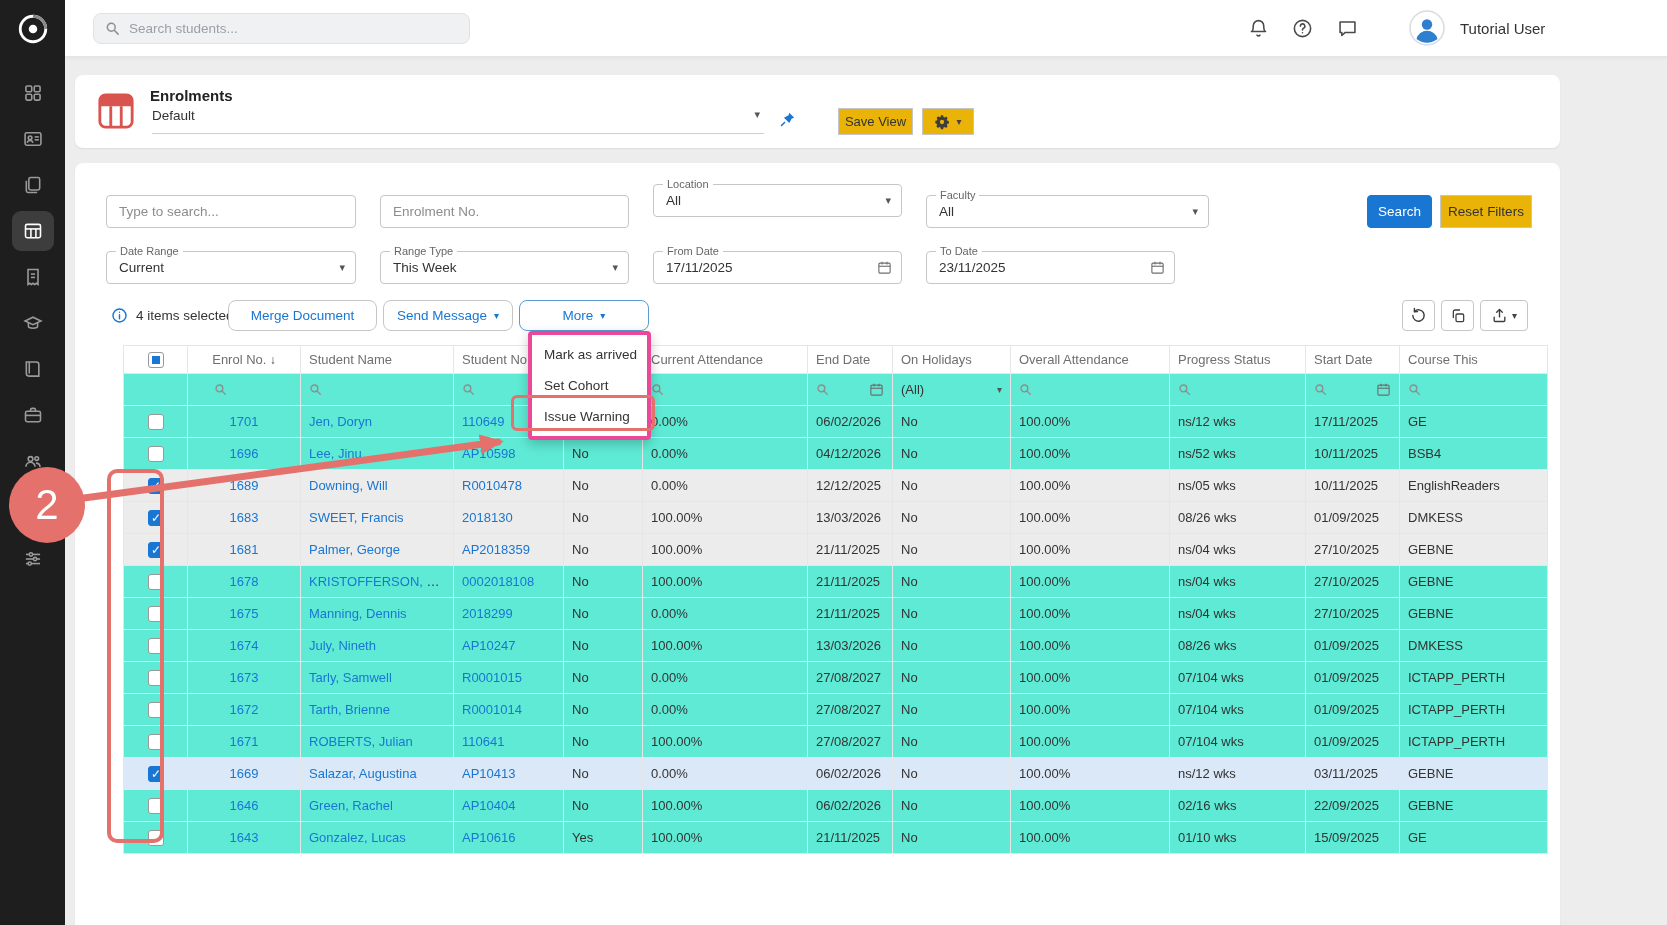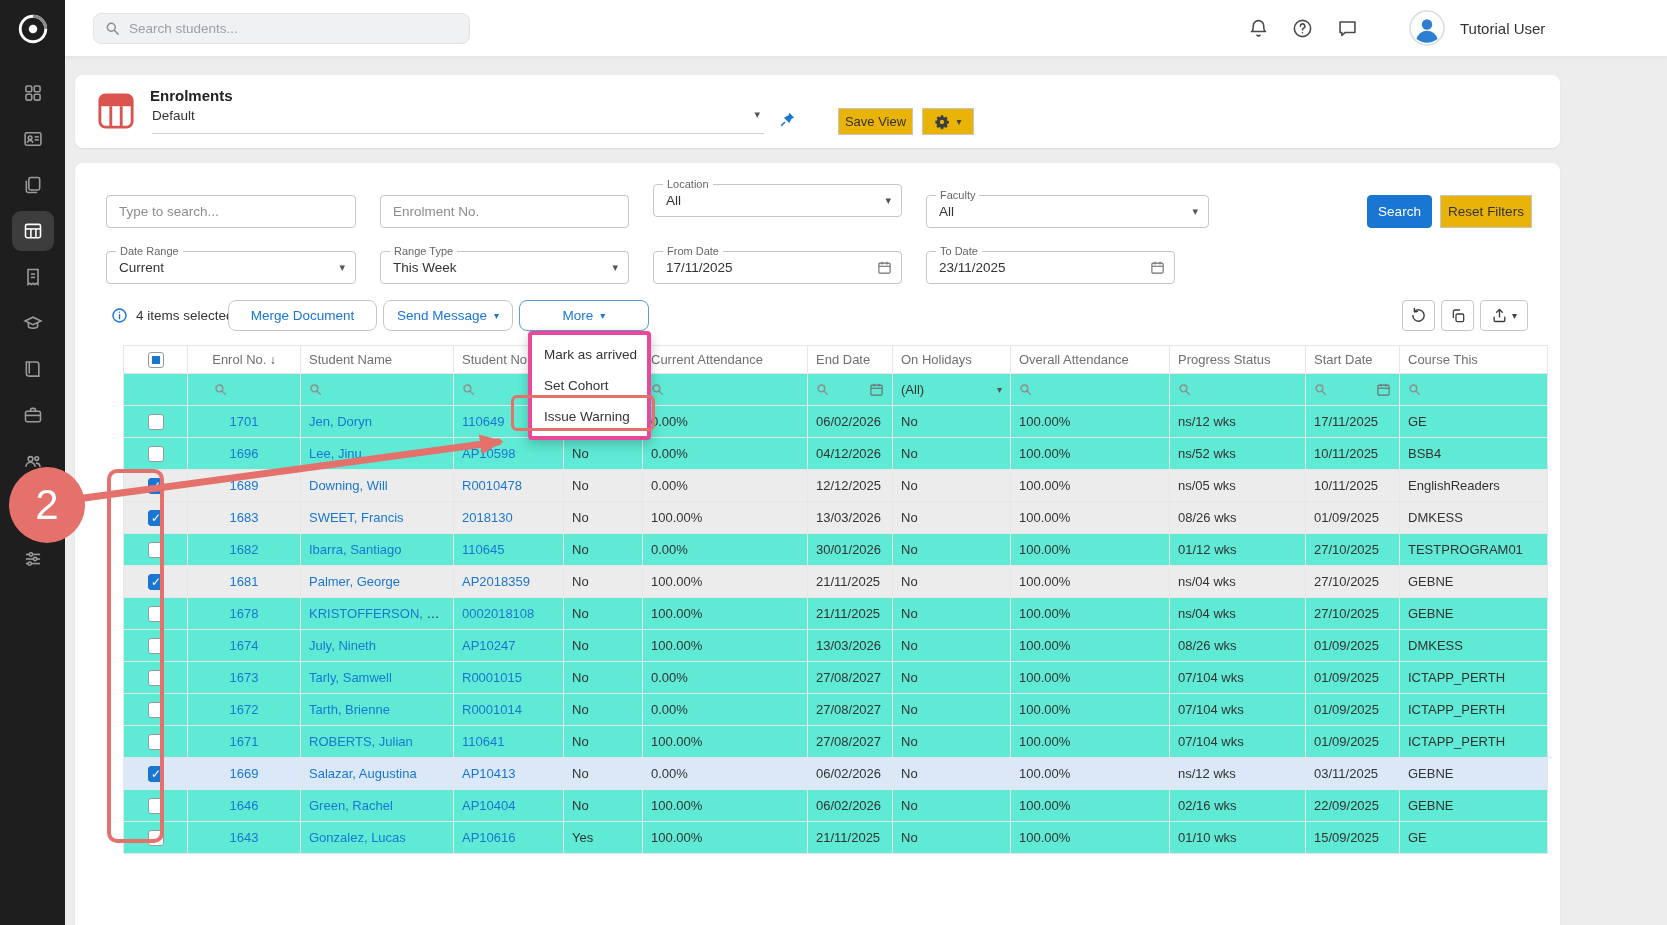--- a/index.html
+++ b/index.html
@@ -541,34 +541,20 @@
           <td><a href="#" class="link">2018130</a></td>
           <td>No</td>
           <td>100.00%</td>
           <td>13/03/2026</td>
           <td>No</td>
           <td>100.00%</td>
           <td>08/26 wks</td>
           <td>01/09/2025</td>
           <td>DMKESS</td>
         </tr>
-        <tr>
-          <td class="col-check"><span class="cb"></span></td>
-          <td class="col-enrol"><a href="#" class="link">1682</a></td>
-          <td><a href="#" class="link">Ibarra, Santiago</a></td>
-          <td><a href="#" class="link">110645</a></td>
-          <td>No</td>
-          <td>0.00%</td>
-          <td>30/01/2026</td>
-          <td>No</td>
-          <td>100.00%</td>
-          <td>01/12 wks</td>
-          <td>27/10/2025</td>
-          <td>TESTPROGRAM01</td>
-        </tr>
         <tr class="selected">
           <td class="col-check"><span class="cb checked"></span></td>
           <td class="col-enrol"><a href="#" class="link">1681</a></td>
           <td><a href="#" class="link">Palmer, George</a></td>
           <td><a href="#" class="link">AP2018359</a></td>
           <td>No</td>
           <td>100.00%</td>
           <td>21/11/2025</td>
           <td>No</td>
           <td>100.00%</td>
@@ -576,20 +562,34 @@
           <td>27/10/2025</td>
           <td>GEBNE</td>
         </tr>
         <tr>
           <td class="col-check"><span class="cb"></span></td>
           <td class="col-enrol"><a href="#" class="link">1678</a></td>
           <td><a href="#" class="link">KRISTOFFERSON, Kris</a></td>
           <td><a href="#" class="link">0002018108</a></td>
           <td>No</td>
           <td>100.00%</td>
+          <td>21/11/2025</td>
+          <td>No</td>
+          <td>100.00%</td>
+          <td>ns/04 wks</td>
+          <td>27/10/2025</td>
+          <td>GEBNE</td>
+        </tr>
+        <tr>
+          <td class="col-check"><span class="cb"></span></td>
+          <td class="col-enrol"><a href="#" class="link">1675</a></td>
+          <td><a href="#" class="link">Manning, Dennis</a></td>
+          <td><a href="#" class="link">2018299</a></td>
+          <td>No</td>
+          <td>0.00%</td>
           <td>21/11/2025</td>
           <td>No</td>
           <td>100.00%</td>
           <td>ns/04 wks</td>
           <td>27/10/2025</td>
           <td>GEBNE</td>
         </tr>
         <tr>
           <td class="col-check"><span class="cb"></span></td>
           <td class="col-enrol"><a href="#" class="link">1674</a></td>

